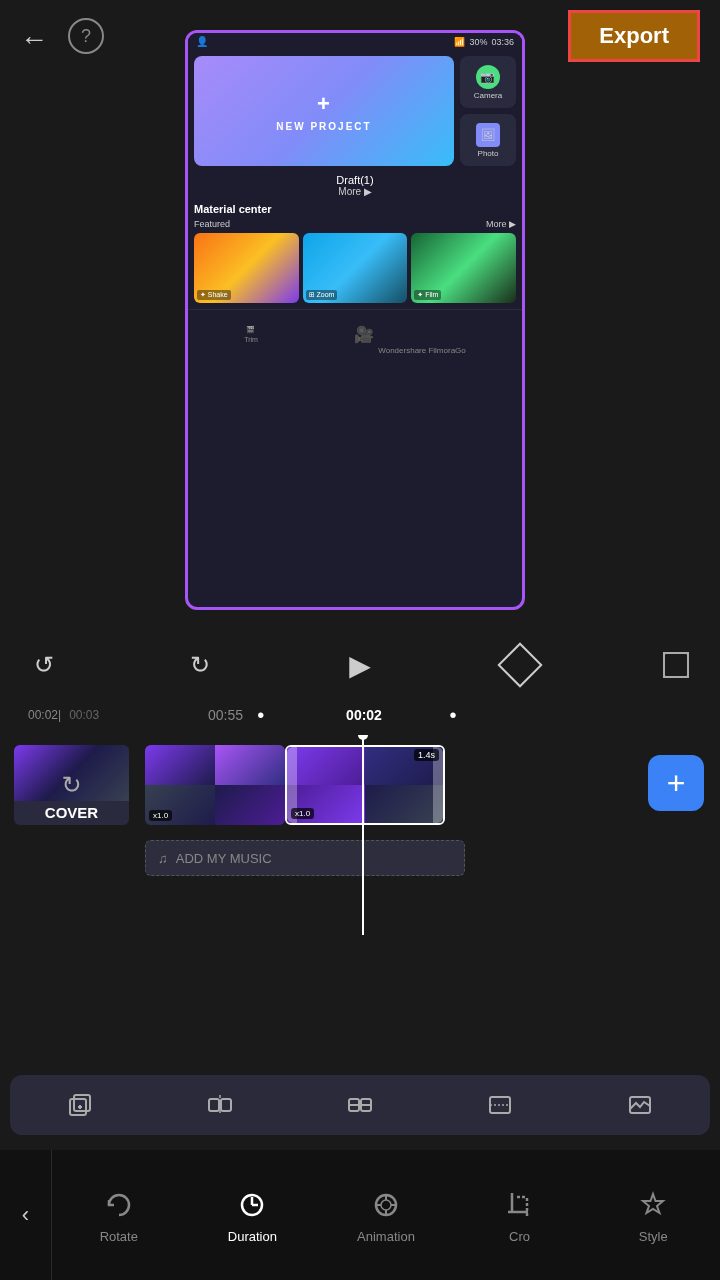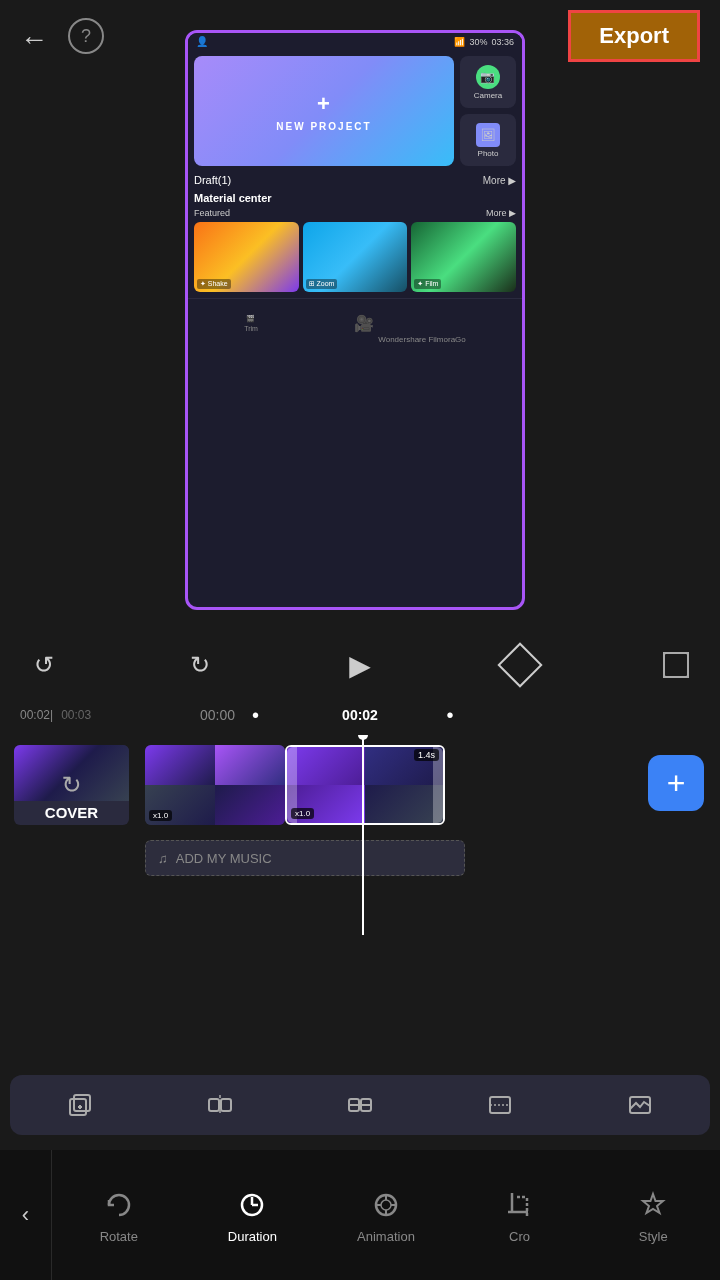--- a/index.html
+++ b/index.html
@@ -149,20 +149,21 @@
       font-size: 12px;
     }
 
     .draft-section {
       display: flex;
       justify-content: space-between;
       align-items: center;
       margin-bottom: 6px;
       color: #fff;
       font-size: 11px;
+      flex-direction: column;
     }
     .more-link { color: #ccc; font-size: 10px; }
 
     .draft-item {
       background: #2a2a3e;
       border-radius: 6px;
       padding: 6px;
       display: flex;
       align-items: center;
       gap: 8px;
@@ -271,21 +272,21 @@
       height: 32px;
       border: 2px solid #ccc;
       transform: rotate(45deg);
       cursor: pointer;
     }
 
     
     .timeline-ruler {
       position: absolute;
       top: 700px;
-      left: 0;
+      left: 8px;
       right: 0;
       height: 30px;
       display: flex;
       align-items: center;
       padding: 0 20px;
       color: #888;
       font-size: 12px;
     }
     .time-center { position: absolute; left: 50%; transform: translateX(-50%); color: #fff; font-size: 14px; font-weight: bold; }
     .time-dot-left { position: absolute; left: 35%; color: #fff; font-size: 20px; }
@@ -650,21 +651,21 @@
     </svg>
   </div>
 </div>
 
 <div class="timeline-ruler">
   <span>00:02</span>
   <span>|</span>
   <span style="color:#666;margin-left:8px;">00:03</span>
   <span class="time-center">00:02</span>
   <span class="time-dot-left">•</span>
-  <span style="position:absolute;left:200px;color:#888;font-size:14px;">00:00</span>
+  <span style="position:absolute;left:200px;color:#888;font-size:14px;">00:55</span>
   <span class="time-dot-right">•</span>
 </div>
 
 <div class="track-area">
 
   <div class="playhead">
     
   </div>
 
   <div class="cover-thumb">

